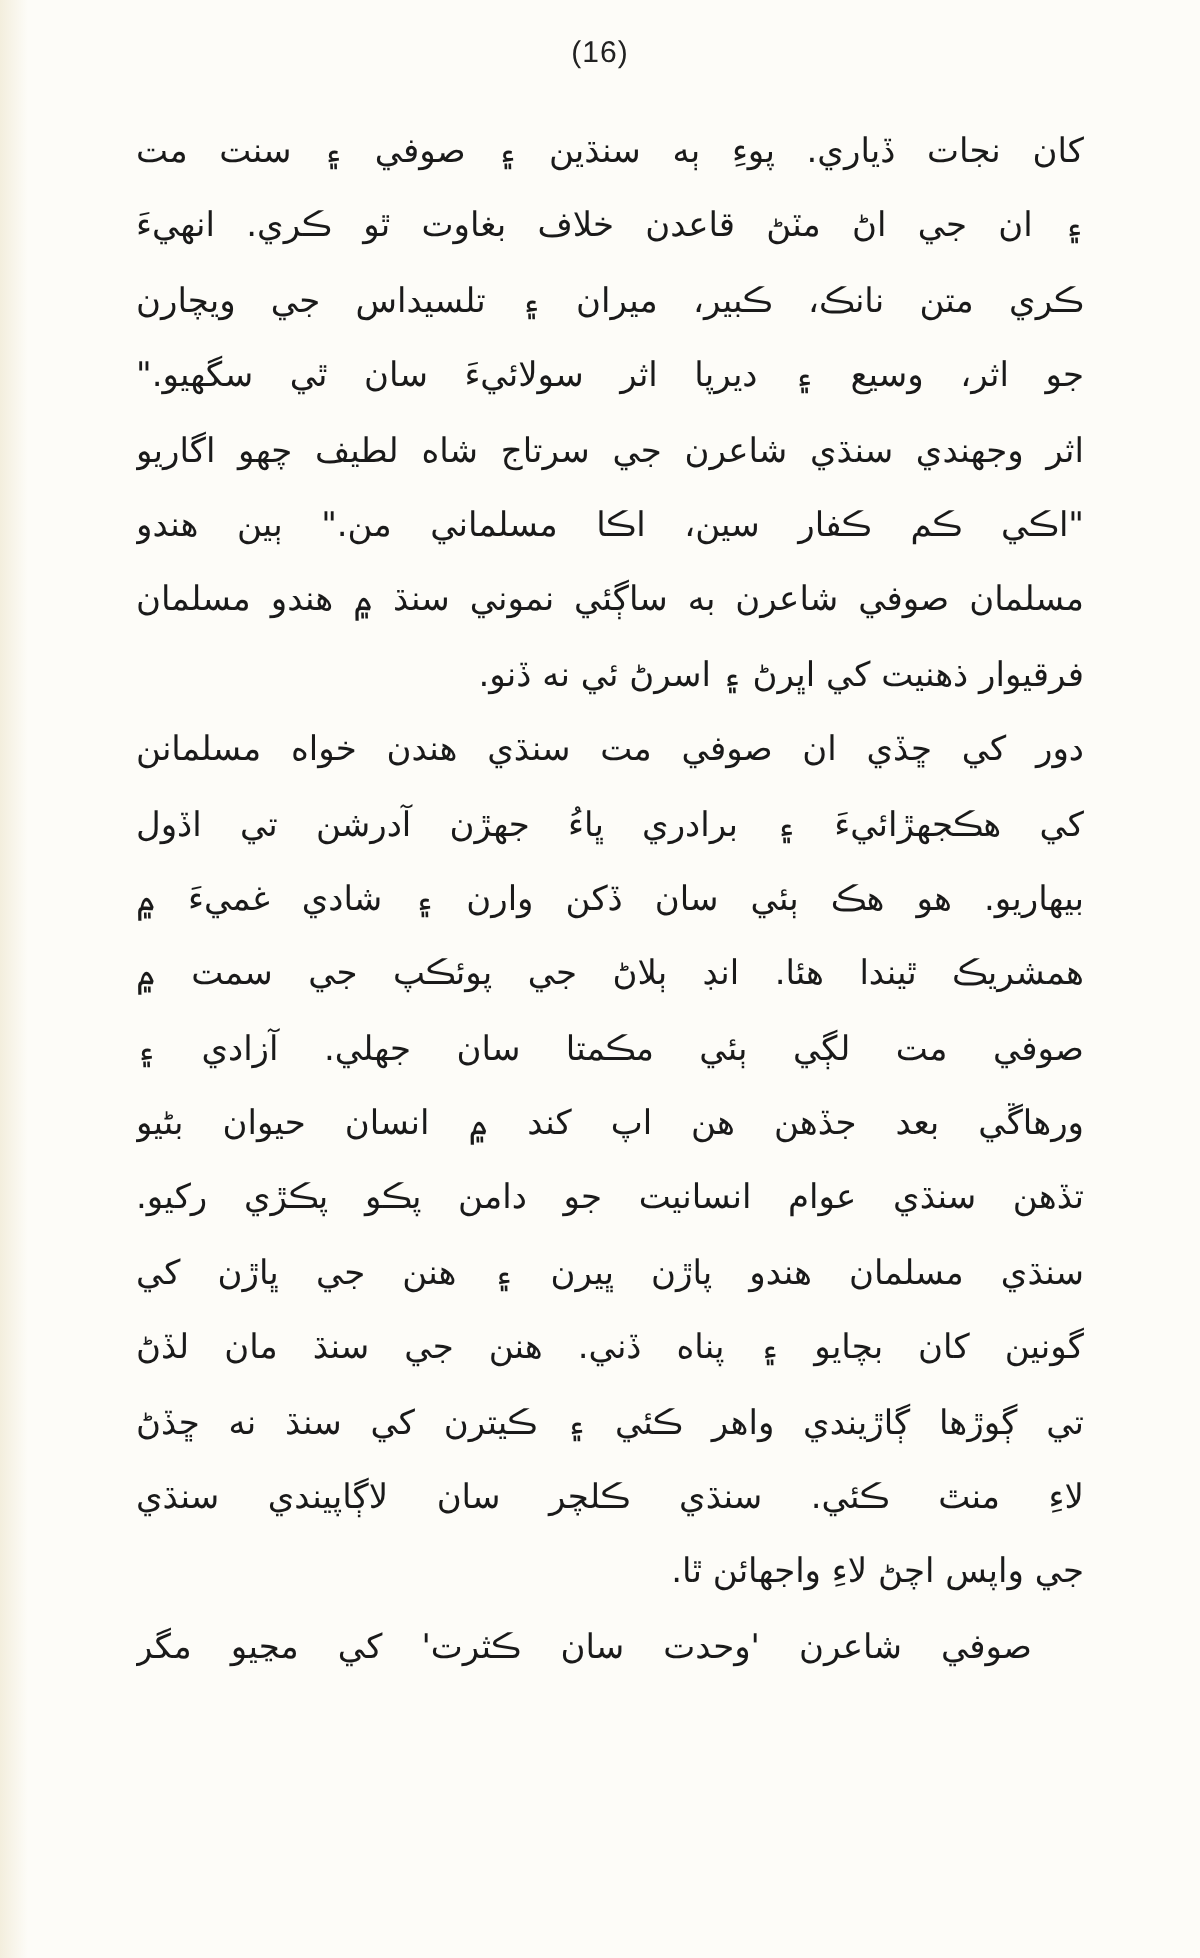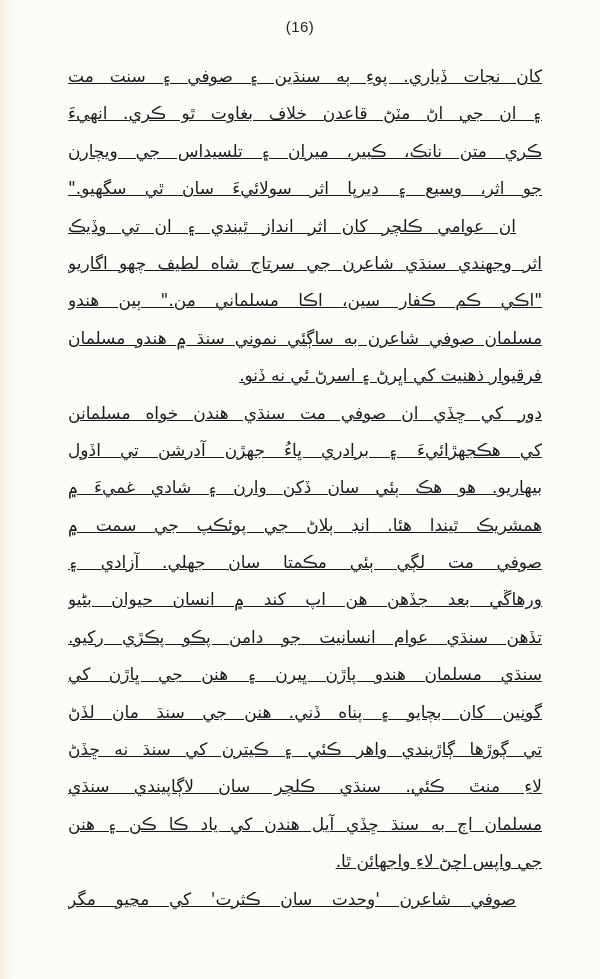--- a/index.html
+++ b/index.html
@@ -24,54 +24,51 @@
       position: absolute; top: 58px; left: 68px; width: 474px;
       direction: rtl;
     }
     .line {
       height: 37.4px; line-height: 37.4px;
       font-size: 17px;
       white-space: nowrap;
       text-align: justify;
       text-align-last: justify;
       overflow: hidden;
-      text-decoration: underline;
     }
     .line.indent { padding-right: 26px; }
     .line.short { text-align-last: right; }
   </style>
 </head>
 <body>
 
 <div class="page-edge"></div>
 
 <div class="page-number">(16)</div>
 
 <div class="text-block">
 
   <div class="line">کان نجات ڏياري. پوءِ ٻه سنڌين ۽ صوفي ۽ سنت مت</div>
   <div class="line">۽ ان جي اڻ مٽڻ قاعدن خلاف بغاوت ٿو ڪري. انهيءَ</div>
   <div class="line">ڪري متن نانڪ، ڪبير، ميران ۽ تلسيداس جي ويچارن</div>
   <div class="line">جو اثر، وسيع ۽ ديرپا اثر سولائيءَ سان ٿي سگهيو."</div>
 
-  <div class="line indent">ان عوامي ڪلچر کان اثر انداز ٿيندي ۽ ان تي وڏيڪ</div>
   <div class="line">اثر وجهندي سنڌي شاعرن جي سرتاج شاه لطيف چهو اگاريو</div>
   <div class="line">"اڪي ڪم ڪفار سين، اڪا مسلماني من." ٻين هندو</div>
   <div class="line">مسلمان صوفي شاعرن به ساڳئي نموني سنڌ ۾ هندو مسلمان</div>
   <div class="line short">فرقيوار ذهنيت کي اڀرڻ ۽ اسرڻ ئي نه ڏنو.</div>
 
   <div class="line">دور کي ڇڏي ان صوفي مت سنڌي هندن خواه مسلمانن</div>
   <div class="line">کي هڪجهڙائيءَ ۽ برادري ڀاءُ جهڙن آدرشن تي اڏول</div>
   <div class="line">بيهاريو. هو هڪ ٻئي سان ڏکن وارن ۽ شادي غميءَ ۾</div>
   <div class="line">همشريڪ ٿيندا هئا. انڊ ٻلاڻ جي پوئڪپ جي سمت ۾</div>
   <div class="line">صوفي مت لڳي ٻئي مڪمتا سان جهلي. آزادي ۽</div>
   <div class="line">ورهاڱي بعد جڏهن هن اپ کند ۾ انسان حيوان بڻيو</div>
   <div class="line">تڏهن سنڌي عوام انسانيت جو دامن پڪو پڪڙي رکيو.</div>
   <div class="line">سنڌي مسلمان هندو پاڙن ڀيرن ۽ هنن جي ڀاڙن کي</div>
   <div class="line">گونين کان بچايو ۽ پناه ڏني. هنن جي سنڌ مان لڏڻ</div>
   <div class="line">تي ڳوڙها ڳاڙيندي واهر ڪئي ۽ ڪيترن کي سنڌ نه ڇڏڻ</div>
   <div class="line">لاءِ منٿ ڪئي. سنڌي ڪلچر سان لاڳاپيندي سنڌي</div>
-  <div class="line">مسلمان اڄ به سنڌ ڇڏي آيل هندن کي ياد ڪا ڪن ۽ هنن</div>
   <div class="line short">جي واپس اچڻ لاءِ واجهائن ٿا.</div>
 
   <div class="line indent">صوفي شاعرن 'وحدت سان ڪثرت' کي مڃيو مگر</div>
 
 </div>
 
 </body></html>

